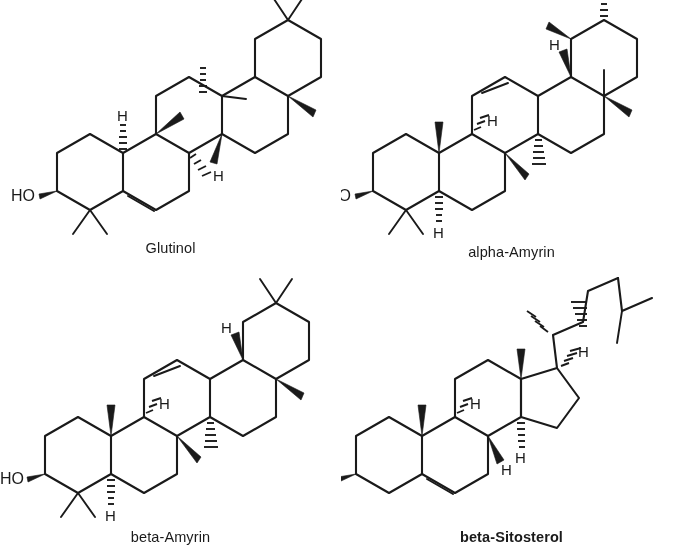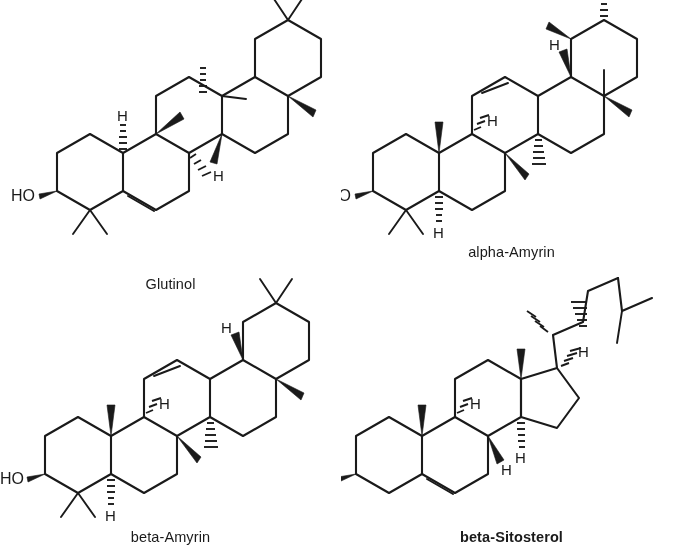--- a/index.html
+++ b/index.html
@@ -72,21 +72,21 @@
   }
   .caption {
     position: absolute;
     width: 341px;
     text-align: center;
     font-family: "Liberation Sans", sans-serif;
     font-size: 14.5px;
     color: #1a1a1a;
     letter-spacing: 0.1px;
   }
-  #cap-glutinol       { left: 0px;   top: 240px; margin-top: 36px; }
+  #cap-glutinol       { left: 0px;   top: 240px; }
   #cap-alpha-amyrin   { left: 341px; top: 244px; }
   #cap-beta-amyrin    { left: 0px;   top: 529px; }
   #cap-beta-sitosterol{ left: 341px; top: 529px; font-weight: bold; }
 </style>
 </head>
 <body>
 
 <div id="figure">
 
   <div class="panel" id="panel-glutinol">

